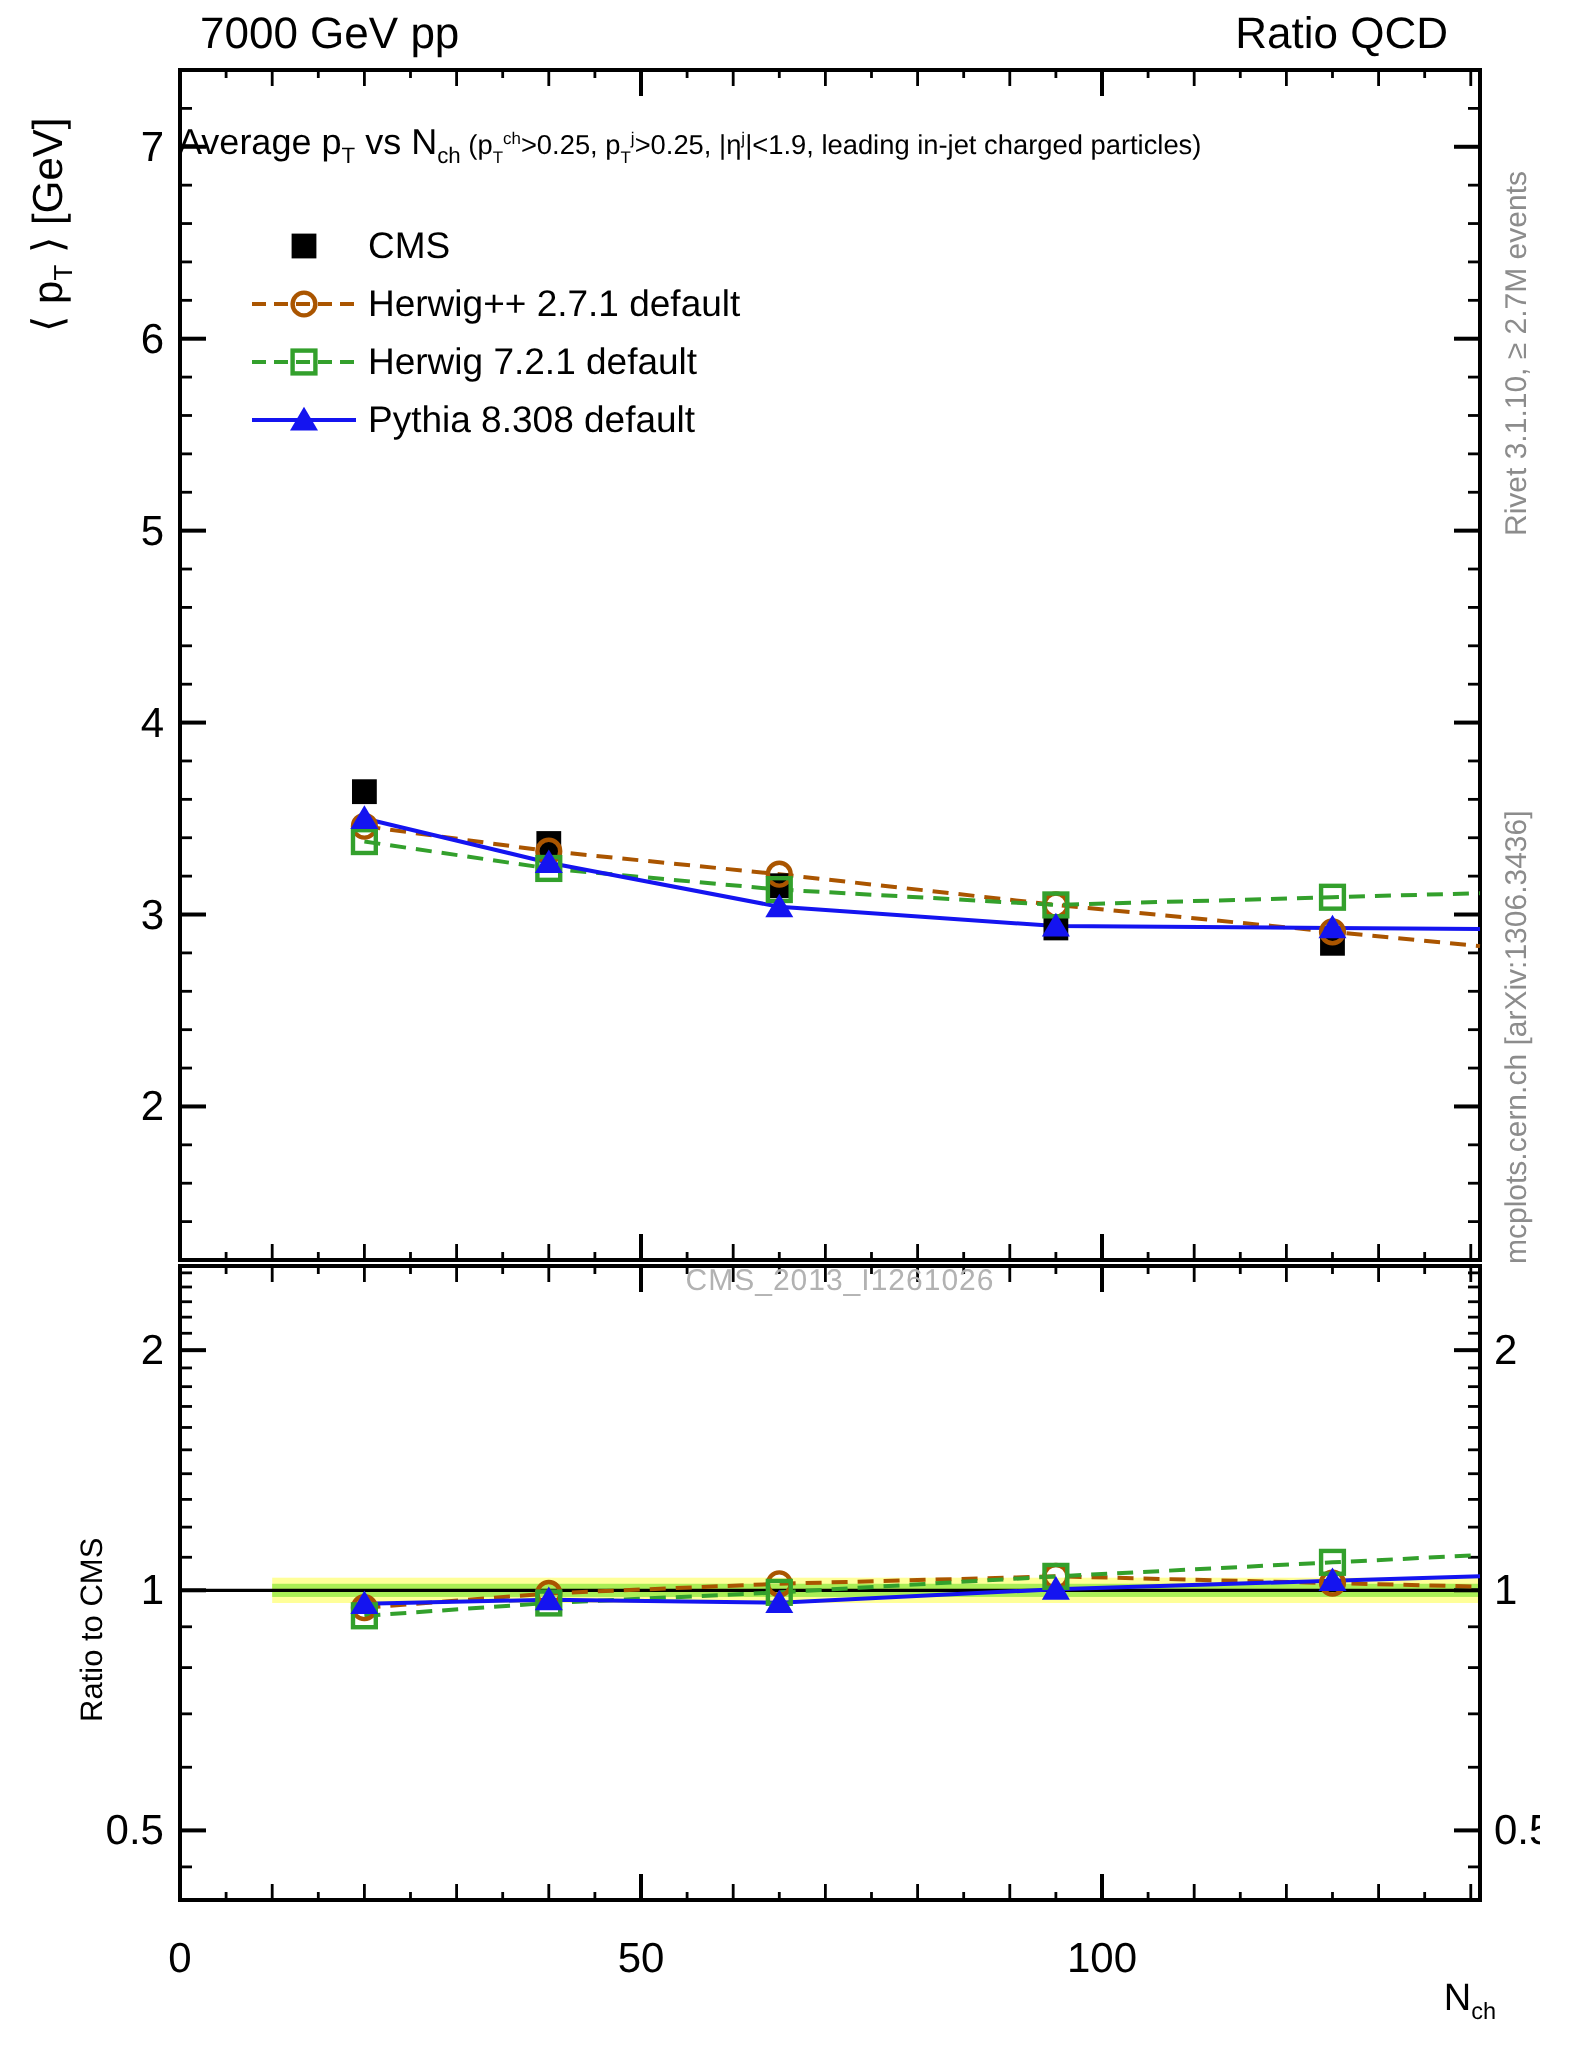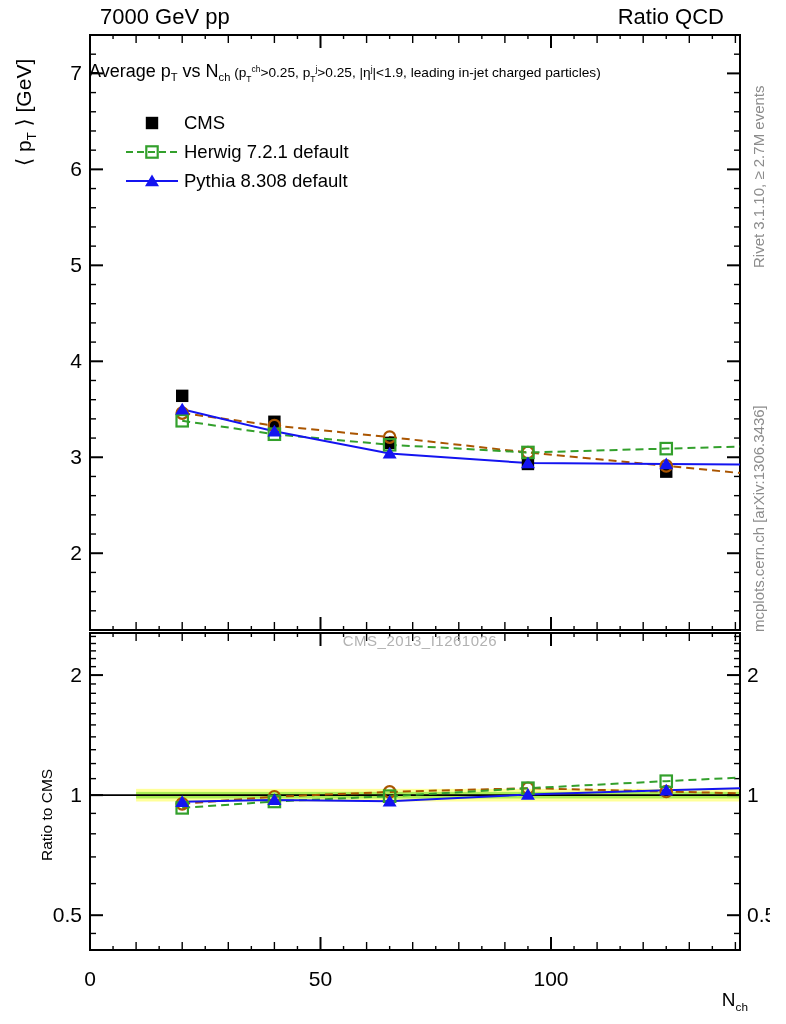--- a/index.html
+++ b/index.html
@@ -355,20 +355,29 @@
       <div class="legend-row">
         <svg width="56" height="20">
           <g>
             <rect x="21.8" y="3.8" width="12.4" height="12.4" fill="#000000"></rect>
           </g>
         </svg>
         <span class="legend-label">CMS</span>
       </div>
       <div class="legend-row">
         <svg width="56" height="20">
+          <line x1="2" x2="54" y1="10" y2="10" stroke="#aa5500" stroke-width="2" stroke-dasharray="7,4"></line>
+          <g>
+            <circle cx="28" cy="10" r="5.7" fill="none" stroke="#aa5500" stroke-width="2.2"></circle>
+          </g>
+        </svg>
+        <span class="legend-label">Herwig++ 2.7.1 default</span>
+      </div>
+      <div class="legend-row">
+        <svg width="56" height="20">
           <line x1="2" x2="54" y1="10" y2="10" stroke="#33a02c" stroke-width="2" stroke-dasharray="7,4"></line>
           <g>
             <rect x="22.3" y="4.3" width="11.4" height="11.4" fill="none" stroke="#33a02c" stroke-width="2.2"></rect>
           </g>
         </svg>
         <span class="legend-label">Herwig 7.2.1 default</span>
       </div>
       <div class="legend-row">
         <svg width="56" height="20">
           <line x1="2" x2="54" y1="10" y2="10" stroke="#1414f0" stroke-width="2"></line>

